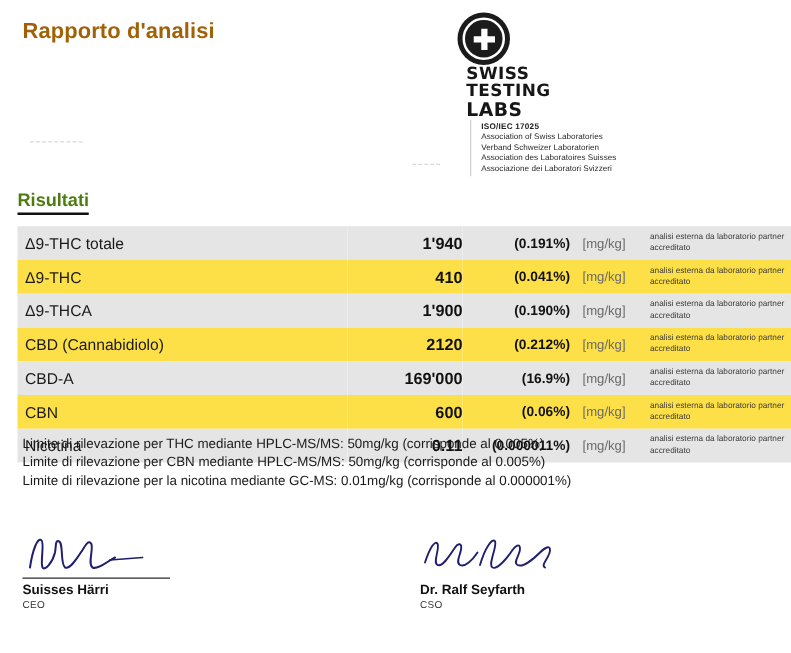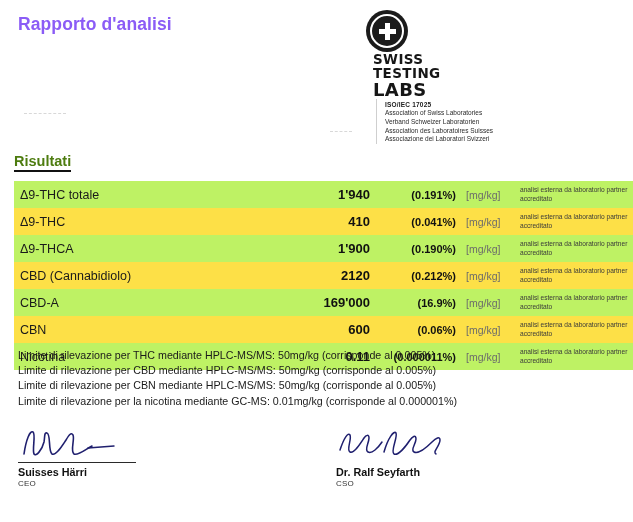--- a/index.html
+++ b/index.html
@@ -25,21 +25,21 @@
   
   .header {
     position: relative;
     height: 78px;
     padding: 8px 14px 0 14px;
     box-sizing: border-box;
   }
   .doc-title {
     font-size: 17.5px;
     font-weight: bold;
-    color: #8b5cf6;
+    color: #a16207;
     letter-spacing: 0.1px;
     margin: 6px 0 0 4px;
   }
   .logo-block {
     position: absolute;
     top: 8px;
     left: 366px;
     display: flex;
     align-items: flex-start;
     flex-direction: column;
@@ -81,21 +81,21 @@
   }
   .logo-word div {
     font-family: "DejaVu Sans", sans-serif;
     font-weight: bold;
     font-size: 13.5px;
     letter-spacing: 0.4px;
     color: #161616;
   }
   .logo-word .lw-swiss { font-size: 13.5px; }
   .logo-word .lw-testing { font-size: 13.5px; }
-  .logo-word .lw-labs { font-size: 18px; }
+  .logo-word .lw-labs { font-size: 15px; }
 
   .accred {
     margin-left: 10px;
     padding-top: 2px;
     border-left: 1px solid #cfcfcf;
     padding-left: 8px;
   }
   .accred .iso {
     font-size: 6.5px;
     font-weight: bold;
@@ -137,21 +137,21 @@
   table.results {
     width: 605px;
     border-collapse: collapse;
     table-layout: fixed;
   }
   table.results td {
     padding: 0;
     vertical-align: middle;
     height: 27px;
   }
-  tr.row-alt td { background: #bef264; }
+  tr.row-alt td { background: #e5e5e5; }
   tr.row-plain td { background: #fde047; }
 
   .c-name {
     width: 258px;
     font-size: 12.5px;
     color: #1a1a1a;
     padding-left: 6px !important;
   }
   .c-value {
     width: 92px;
@@ -318,21 +318,20 @@
           <td class="c-pct">(0.000011%)</td>
           <td class="c-unit">[mg/kg]</td>
           <td class="c-note">analisi esterna da laboratorio partner accreditato</td>
         </tr>
       </tbody>
     </table>
   </div>
 
   <div class="limits">
     <div>Limite di rilevazione per THC mediante HPLC-MS/MS: 50mg/kg (corrisponde al 0.005%)</div>
-    <div>Limite di rilevazione per CBD mediante HPLC-MS/MS: 50mg/kg (corrisponde al 0.005%)</div>
     <div>Limite di rilevazione per CBN mediante HPLC-MS/MS: 50mg/kg (corrisponde al 0.005%)</div>
     <div>Limite di rilevazione per la nicotina mediante GC-MS: 0.01mg/kg (corrisponde al 0.000001%)</div>
   </div>
 
   <div class="signatures">
 
     <div class="sig left">
       <div class="sig-mark">
         <svg width="140" height="38" viewBox="0 0 140 38">
           <path d="M6 30 C8 16, 12 6, 15 8 C18 10, 14 26, 16 30 C18 33, 24 26, 26 18 C27 13, 26 8, 29 9 C33 10, 30 27, 34 30 C38 32, 44 22, 48 16 C51 11, 53 8, 55 11 C57 15, 52 27, 56 30 C60 32, 68 25, 74 22" fill="none" stroke="#1f1f6e" stroke-width="1.6" stroke-linecap="round"></path>

